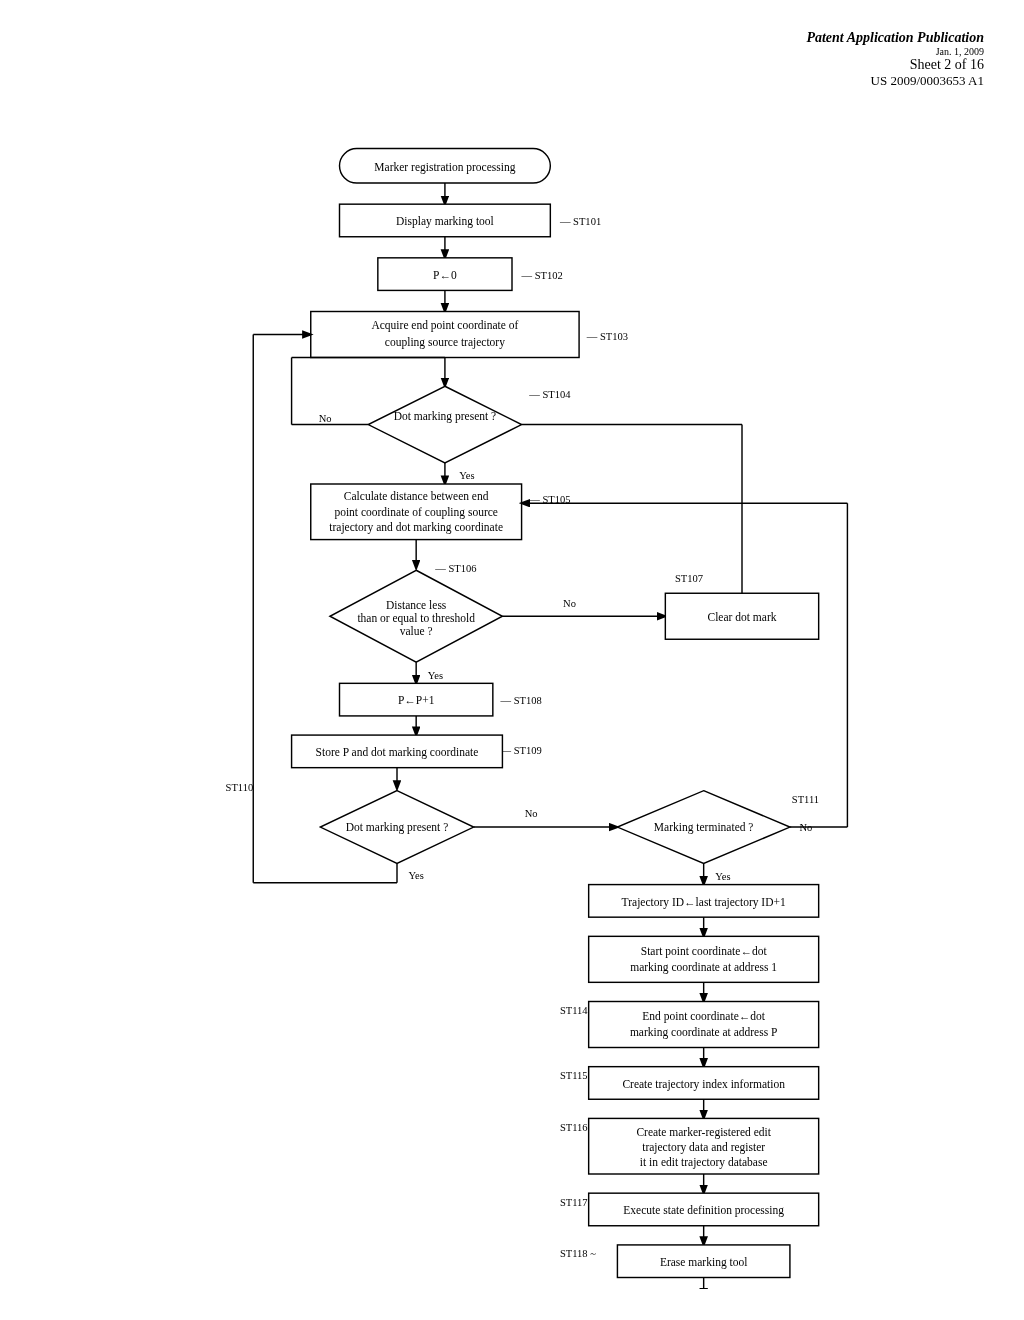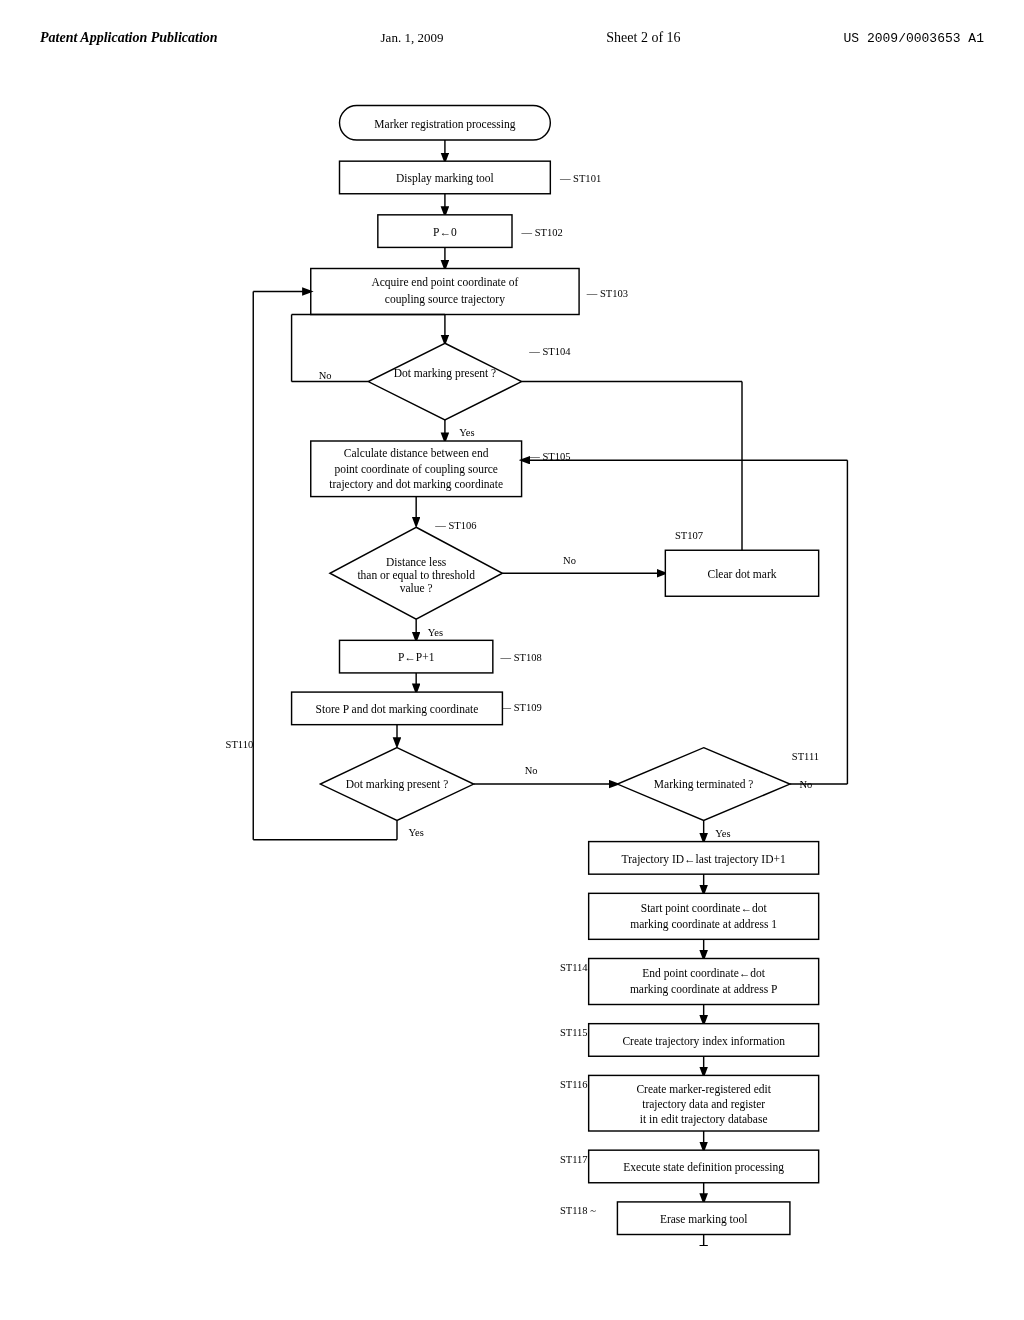--- a/index.html
+++ b/index.html
@@ -17,24 +17,25 @@
       position: relative;
       padding: 20px 40px;
     }
     .header {
       display: flex;
       justify-content: space-between;
       align-items: flex-end;
       padding: 10px 0 20px 0;
       border-bottom: none;
       font-size: 14px;
+      flex-direction: column;
     }
     .header-left { font-weight: bold; font-style: italic; }
-    .header-center { font-size: 13px; }
-    .header-right { font-size: 13px; font-family: Liberation Mono, monospace; }
+    .header-center { font-size: 10px; }
+    .header-right { font-size: 13px; }
 
     .diagram-container {
       position: relative;
       width: 900px;
       margin: 30px auto 0 auto;
       min-height: 1150px;
       text-decoration: underline;
     }
 
     

